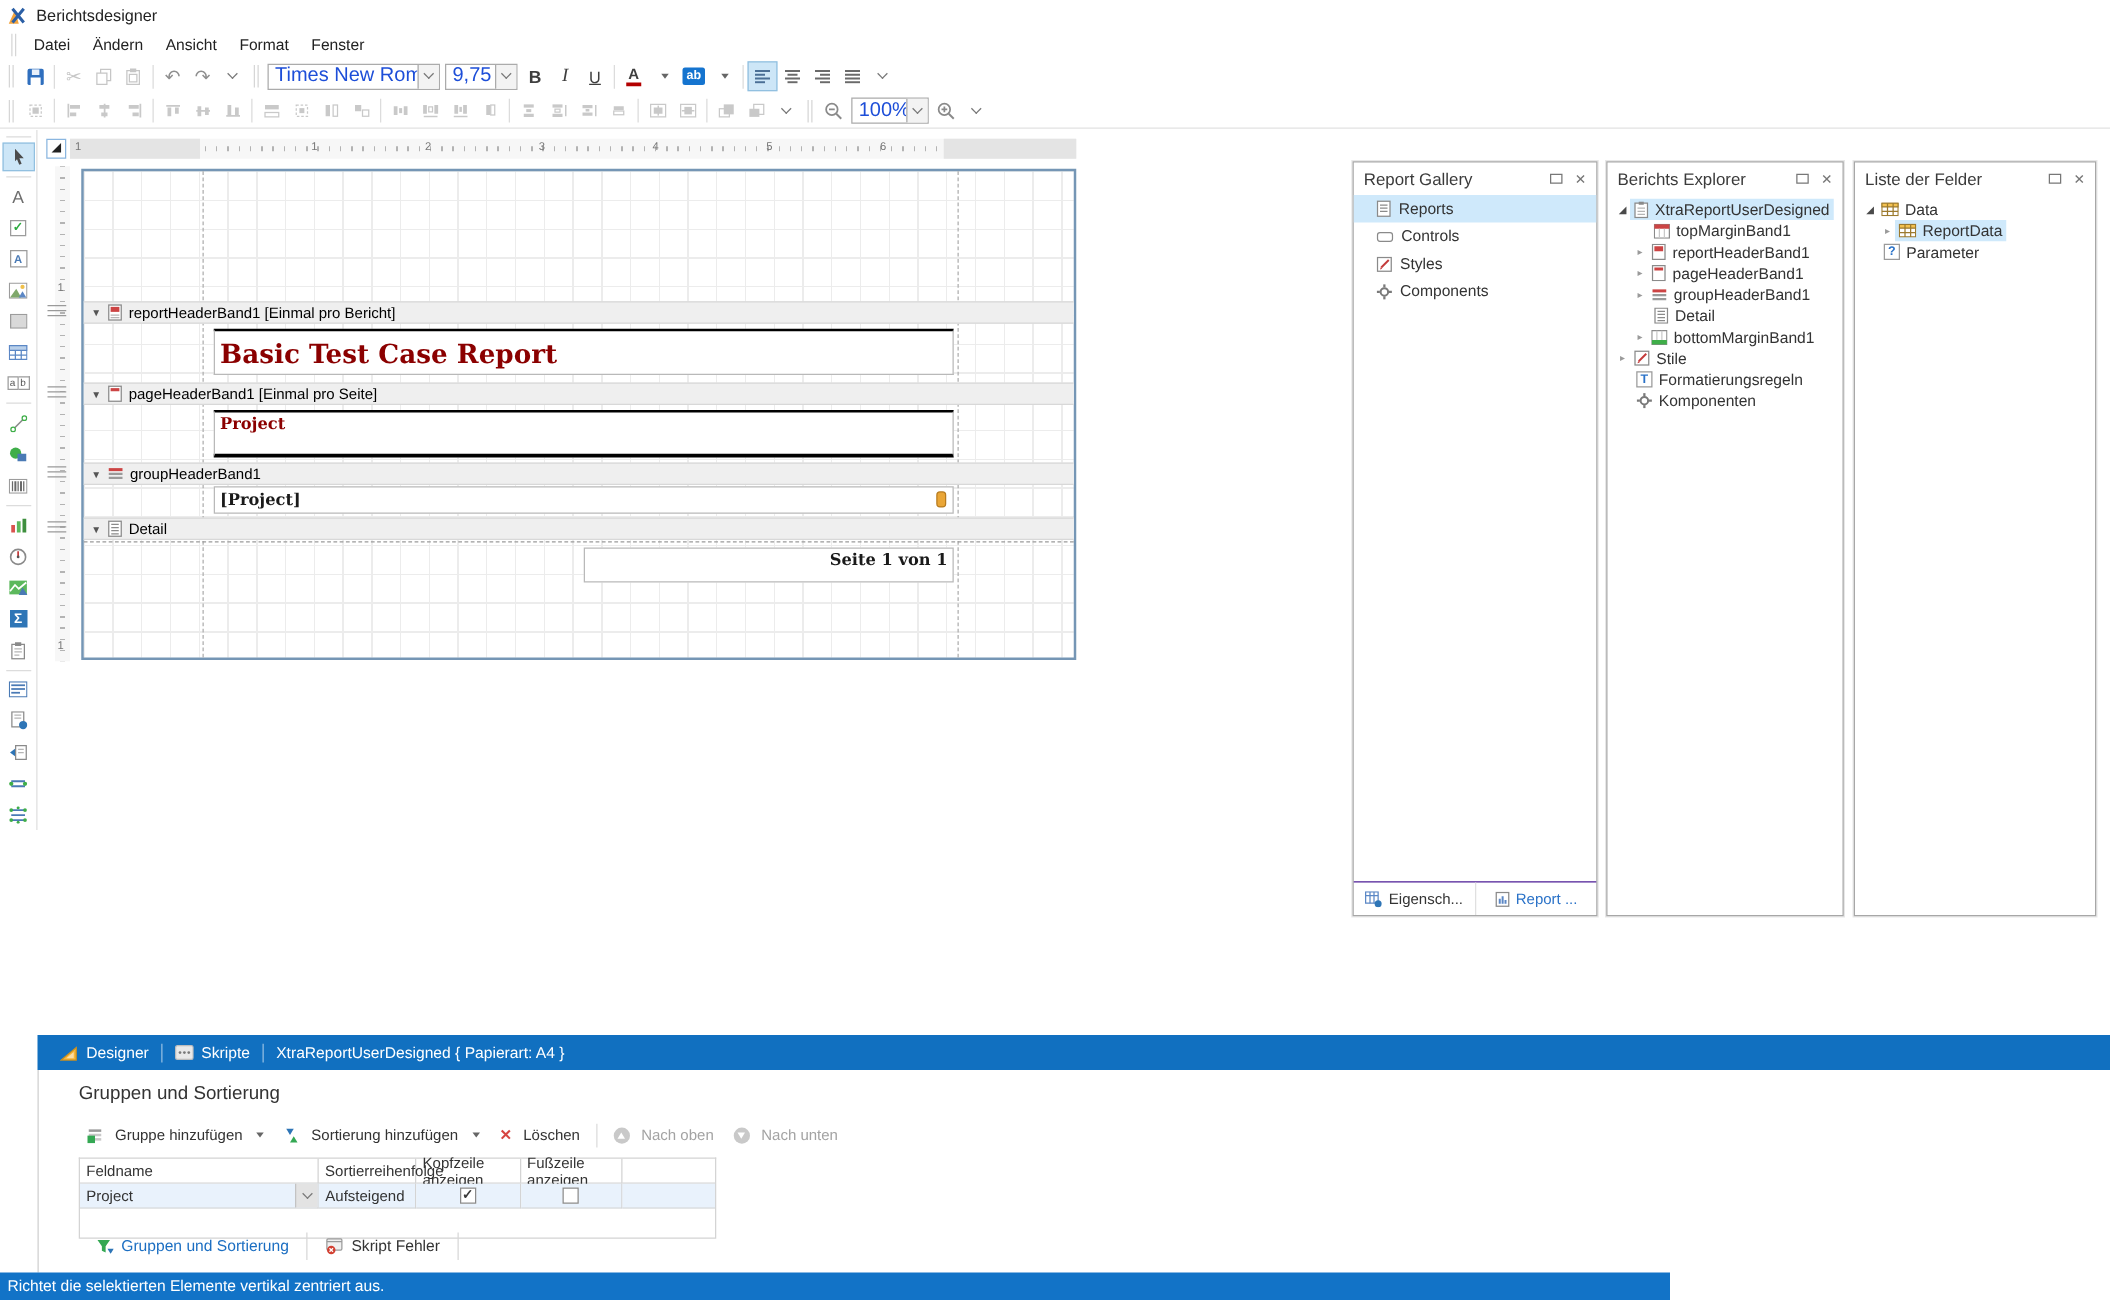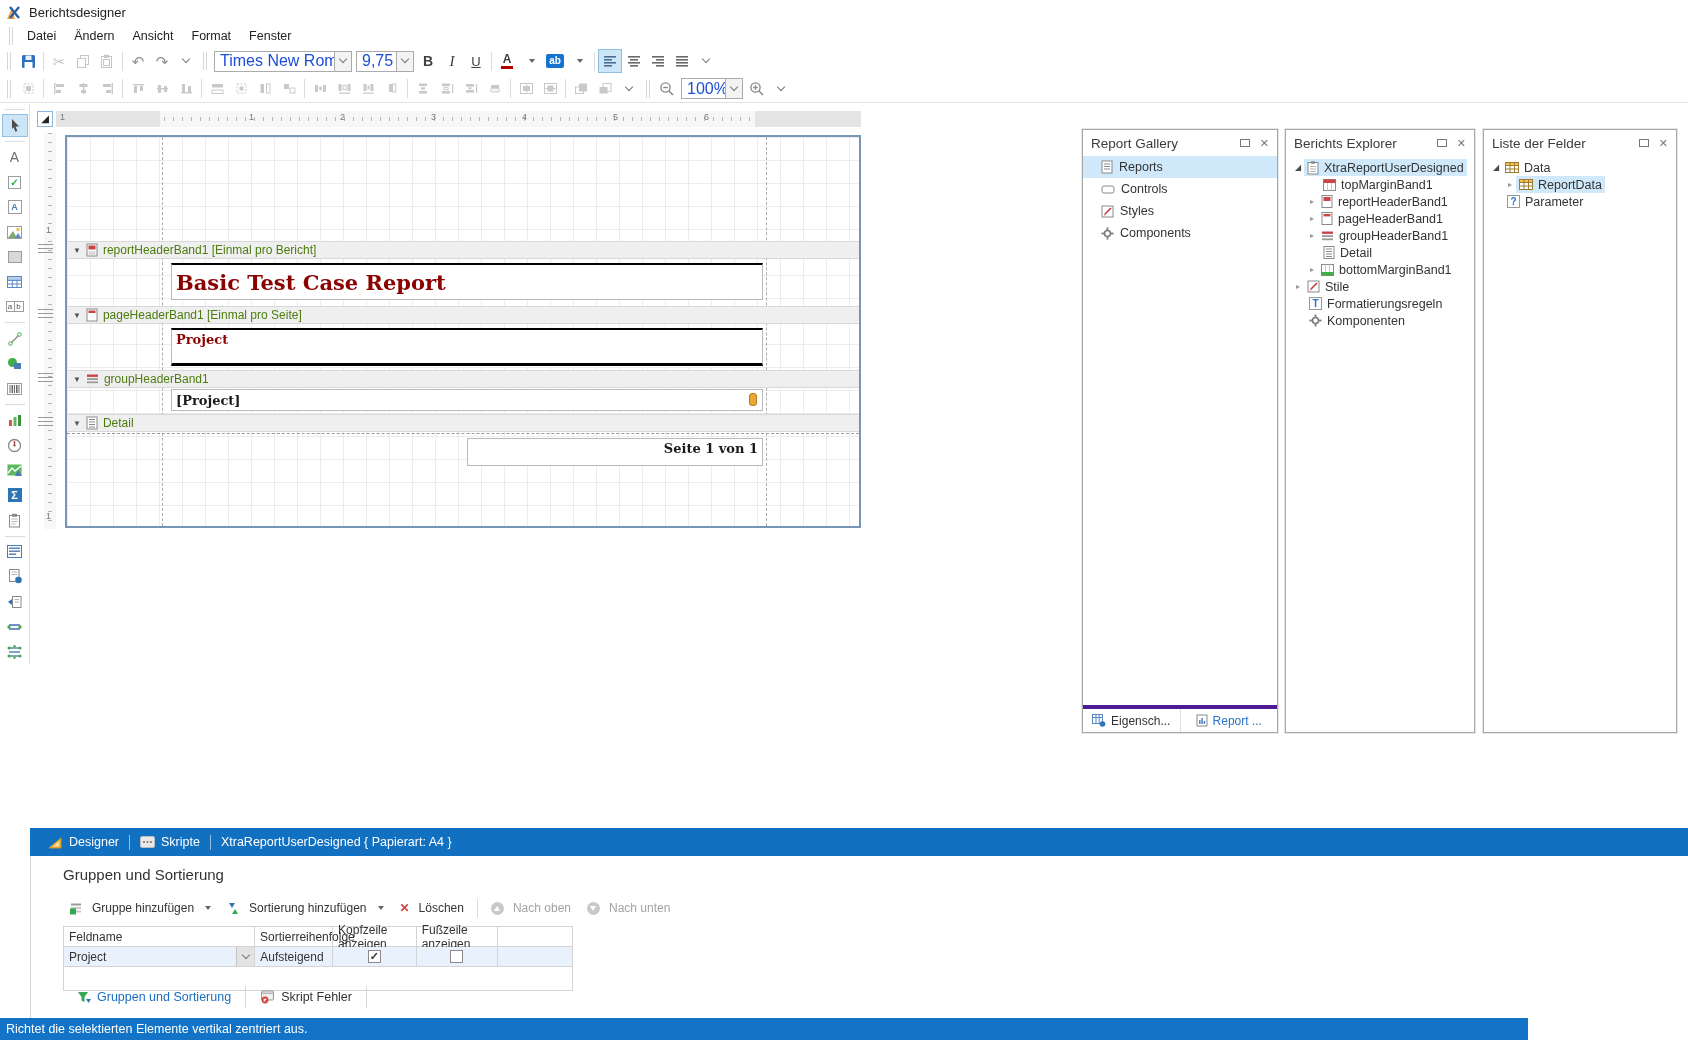--- a/index.html
+++ b/index.html
@@ -57,21 +57,21 @@
   .vruler .num { position:absolute; left:2px; font-size:9px; color:#777; }
   .grip3 { left:38px; width:15px; height:9px; border-top:1px solid #9a9a9a; border-bottom:1px solid #9a9a9a;
     background:linear-gradient(#9a9a9a,#9a9a9a) center/100% 1px no-repeat; }
   .page { left:65px; top:135px; width:796px; height:393px; background:#fff; border:2px solid #7596b5;
     background-image:repeating-linear-gradient(to right, #ececec 0 1px, transparent 1px 23px),
                      repeating-linear-gradient(to bottom, #ececec 0 1px, transparent 1px 23px); }
   .margin-line { position:absolute; top:0; bottom:0; width:0; border-left:1px dashed #adadad; }
   .band-header { position:absolute; left:0; right:0; height:18px; background:#efefef;
     border-top:1px solid #d8d8d8; border-bottom:1px solid #d8d8d8; display:flex; align-items:center; gap:5px; padding-left:6px; }
   .band-header .tri { font-size:8px; color:#555; }
-  .band-header .bh-label { font-size:12px; color:#4d7c0f; }
+  .band-header .bh-label { font-size:12px; color:#000000; }
   .xr-box { position:absolute; background:#fff; border:1px solid #b9b9b9; display:flex; align-items:center; overflow:hidden; }
   .xr-title { border-top:2px solid #000; font-family:"DejaVu Serif","Liberation Serif",serif; font-weight:bold; font-size:21px; color:#8b0000; padding-left:4px; }
   .xr-project { border-top:2px solid #000; border-bottom:3px solid #000; font-family:"DejaVu Serif","Liberation Serif",serif; font-weight:bold; font-size:13px; color:#8b0000; padding-left:4px; align-items:flex-start; padding-top:2px; }
   .xr-group { font-family:"DejaVu Serif","Liberation Serif",serif; font-weight:bold; font-size:13px; color:#1a1a1a; padding-left:4px; }
   .xr-detail { font-family:"DejaVu Serif","Liberation Serif",serif; font-weight:bold; font-size:13px; color:#1a1a1a; padding:0 4px; align-items:flex-start; padding-top:2px; }
   .sort-pill { position:absolute; right:5px; top:3px; width:8px; height:13px; background:#eaa636; border:1px solid #b77b1e; border-radius:3px; }
   .detail-dash { position:absolute; left:0; right:0; border-top:1px dashed #9a9a9a; }
 
   
   .panel { position:absolute; top:129px; height:604px; background:#fff; border:1px solid #a7a7a7; box-shadow:0 0 0 1px #e7e7e7; }
@@ -79,32 +79,32 @@
   .panel-title .sp { flex:1; }
   .win-max { width:10px; height:8px; border:1px solid #777; display:inline-block; margin-right:10px; }
   .win-close { color:#777; font-size:11px; }
   .plist-item { height:22px; display:flex; align-items:center; gap:6px; padding-left:18px; font-size:12.5px; color:#333; }
   .plist-item.selected { background:#cfe9fb; }
   .tree-row { height:17px; display:flex; align-items:center; font-size:12.5px; color:#333; white-space:nowrap; }
   .tree-row .expander { width:12px; text-align:center; font-size:8px; color:#9a9a9a; flex:none; }
   .tree-row .expander.open { color:#4a4a4a; }
   .tree-row .sel { display:flex; align-items:center; gap:5px; padding:0 3px; height:17px; }
   .tree-row .sel.selected { background:#cfe9fb; }
-  .gallery-buttons { position:absolute; left:0; right:0; bottom:0; height:27px; border-top:4px solid #4c1d95; display:flex; align-items:stretch; }
+  .gallery-buttons { position:absolute; left:0; right:0; bottom:0; height:27px; border-top:1px solid #4c1d95; display:flex; align-items:stretch; }
   .gbtn { flex:1; display:flex; align-items:center; justify-content:center; gap:5px; font-size:12px; color:#333; }
   .gbtn + .gbtn { border-left:1px solid #e0e0e0; }
   .gbtn.link { color:#2a72c8; }
   .param-q { width:13px; height:13px; border:1px solid #9a9a9a; background:#fff; color:#2a72c8; font-weight:bold; font-size:10px; display:inline-flex; align-items:center; justify-content:center; flex:none; }
   .rule-t { width:13px; height:13px; border:1px solid #9a9a9a; background:#fff; color:#2a72c8; font-weight:bold; font-size:10px; display:inline-flex; align-items:center; justify-content:center; flex:none; }
 
   
   .bluebar { left:30px; top:828px; width:1658px; height:28px; background:#1170c0; display:flex; align-items:center; color:#fff; padding-left:8px; }
   .bluebar .tab { display:flex; align-items:center; gap:6px; padding:0 10px; font-size:12.5px; }
   .bluebar .vsep { width:1px; height:15px; background:rgba(255,255,255,.55); }
-  .statusbar { left:0; top:1018px; width:1528px; height:22px; background:#1273c7; color:#fff; display:flex; align-items:center; padding-left:6px; font-size:12.5px; }
+  .statusbar { left:0; top:1018px; width:1336px; height:22px; background:#1273c7; color:#fff; display:flex; align-items:center; padding-left:6px; font-size:12.5px; }
 
   
   .grouppanel { left:30px; top:856px; width:1658px; height:162px; background:#fff; border-left:1px solid #d0d0d0; }
   .gp-heading { position:absolute; left:32px; top:10px; font-size:15px; color:#333; }
   .gp-toolbar { position:absolute; left:32px; top:40px; height:24px; display:flex; align-items:center; gap:4px; }
   .gp-btn { display:flex; align-items:center; gap:9px; padding:2px 6px; font-size:12px; color:#333; }
   .gp-btn.disabled { color:#a3a3a3; }
   .gp-x { color:#d64541; font-weight:bold; font-size:12px; }
   .circle-arrow { width:13px; height:13px; border-radius:50%; background:#c9c9c9; display:inline-flex; align-items:center; justify-content:center; }
   .circle-arrow .up { width:0; height:0; border-left:3px solid transparent; border-right:3px solid transparent; border-bottom:5px solid #fff; }

